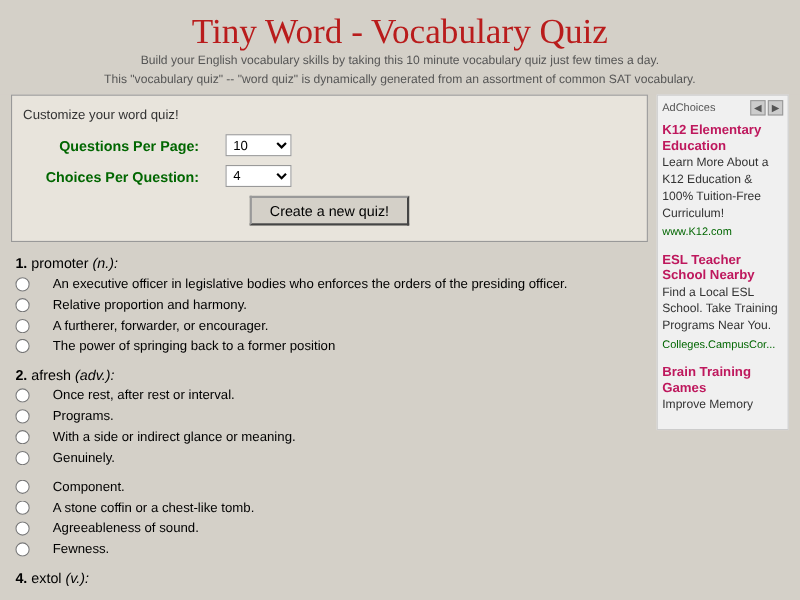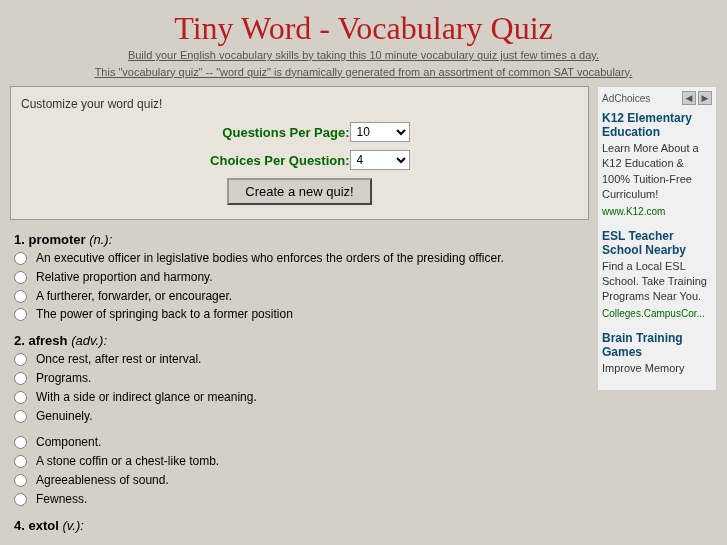--- a/index.html
+++ b/index.html
@@ -19,21 +19,20 @@
     #header h1 {
       font-size: 32px;
       font-weight: normal;
       color: #b91c1c;
       font-family: Georgia, serif;
     }
     #header p {
       font-size: 11px;
       color: #555;
       line-height: 1.5;
-      text-decoration: underline;
     }
     #main-layout {
       display: flex;
       padding: 0 10px 10px 10px;
       gap: 8px;
     }
     #left-col {
       flex: 1;
       min-width: 0;
     }
@@ -44,23 +43,23 @@
       margin-bottom: 12px;
     }
     .customize-title {
       font-size: 12px;
       color: #333;
       margin-bottom: 11px;
     }
     .form-row {
       display: flex;
       align-items: center;
-      justify-content: center;
+      justify-content: flex-start;
       margin-bottom: 8px;
-      gap: 0;
+      gap: 24px;
     }
     .form-label {
       color: #006600;
       font-weight: bold;
       font-size: 13px;
       text-align: right;
       min-width: 160px;
     }
     .form-select {
       font-size: 12px;
@@ -84,30 +83,30 @@
     }
     .quiz-item {
       margin-bottom: 10px;
     }
     .quiz-item-header {
       font-size: 13px;
       font-weight: bold;
       margin-bottom: 3px;
     }
     .quiz-item-header .word {
-      font-weight: bold;
+      font-weight: normal;
     }
     .quiz-item-header .pos {
       font-style: italic;
       font-weight: normal;
     }
     .choice {
       display: flex;
       align-items: flex-start;
-      gap: 9px;
+      gap: 21px;
       margin-bottom: 2px;
       font-size: 12px;
       line-height: 1.4;
     }
     .choice input[type="radio"] {
       margin-top: 2px;
       flex-shrink: 0;
     }
     #right-col {
       width: 120px;
@@ -139,21 +138,21 @@
       font-size: 9px;
       display: flex;
       align-items: center;
       justify-content: center;
       cursor: pointer;
     }
     .ad-entry {
       margin-bottom: 10px;
     }
     .ad-entry a {
-      color: #0c4a6e;
+      color: #be185d;
       font-weight: bold;
       font-size: 12px;
       text-decoration: none;
     }
     .ad-entry p {
       font-size: 11px;
       color: #333;
       margin-top: 2px;
       line-height: 1.4;
     }

